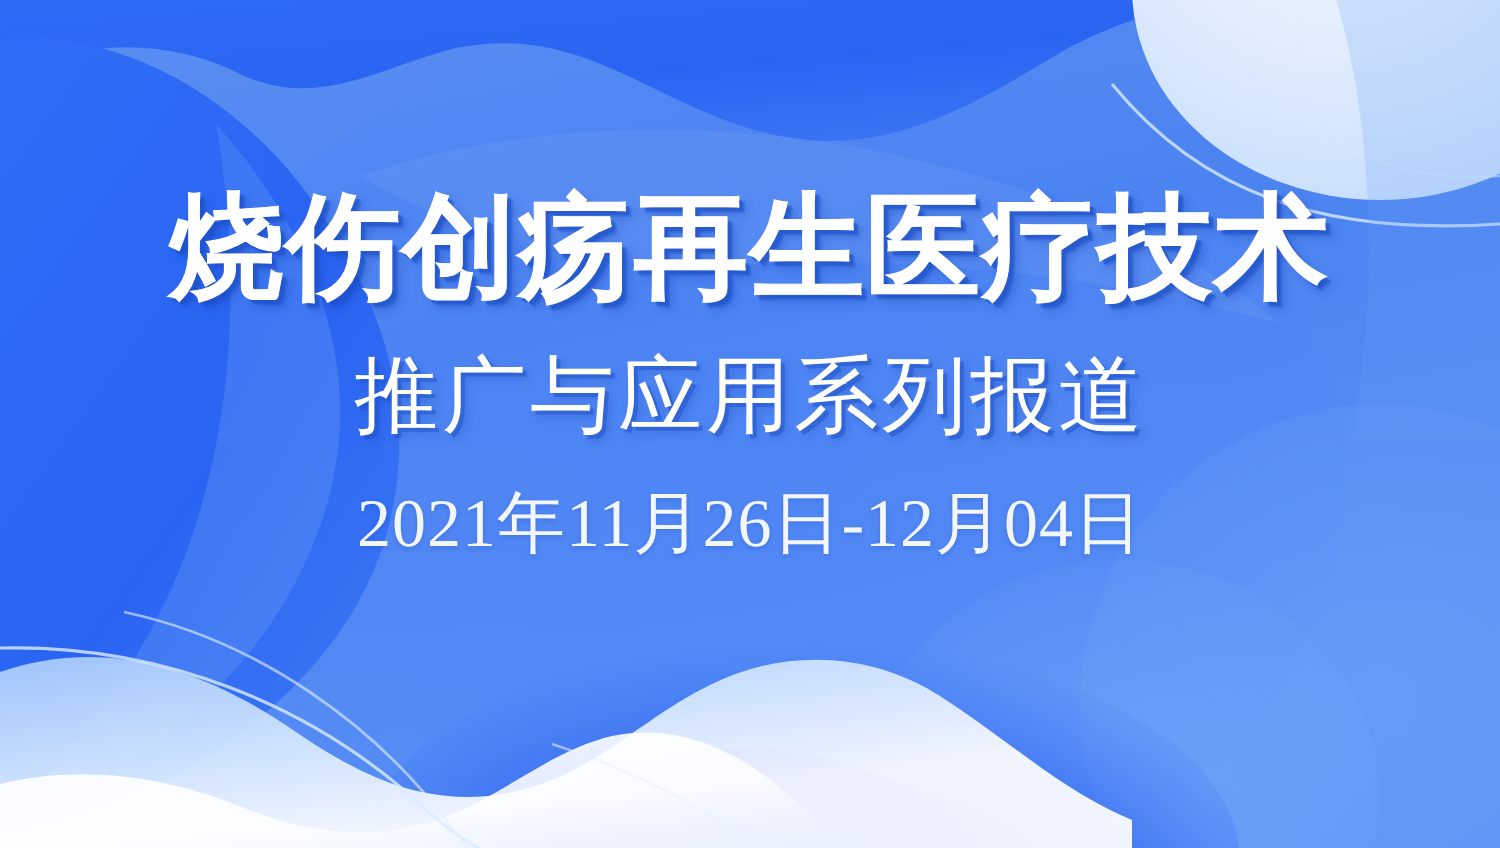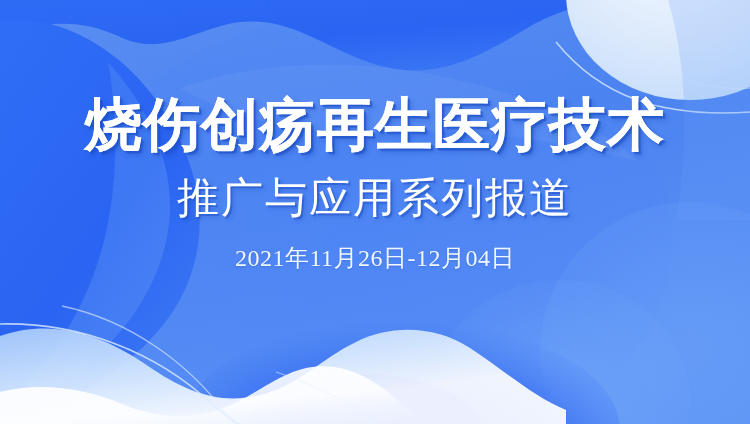--- a/index.html
+++ b/index.html
@@ -69,21 +69,21 @@
     white-space: nowrap;
     text-shadow:
        2px 2px 0 rgba(30, 80, 200, 0.50),
        3px 3px 4px rgba(20, 60, 170, 0.28);
   }
 
   .title-date {
     margin-top: 27px;
     font-family: "Liberation Serif", "DejaVu Serif", serif;
     font-weight: 400;
-    font-size: 24px;
+    font-size: 34px;
     line-height: 1;
     letter-spacing: 0.5px;
     color: #f2f7ff;
     white-space: nowrap;
     text-shadow: 0 1px 2px rgba(20, 60, 170, 0.22);
   }
 </style>
 </head>
 <body>
 

